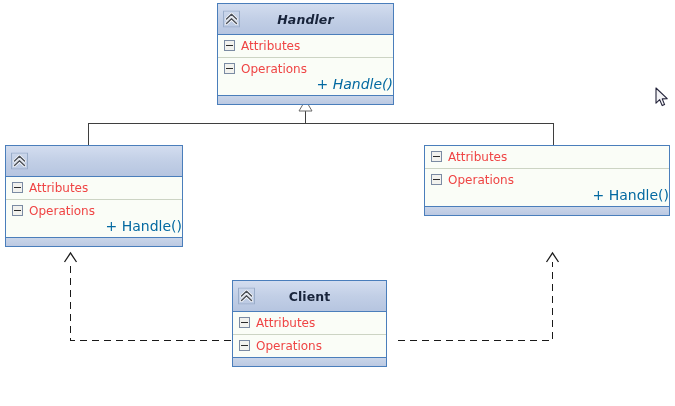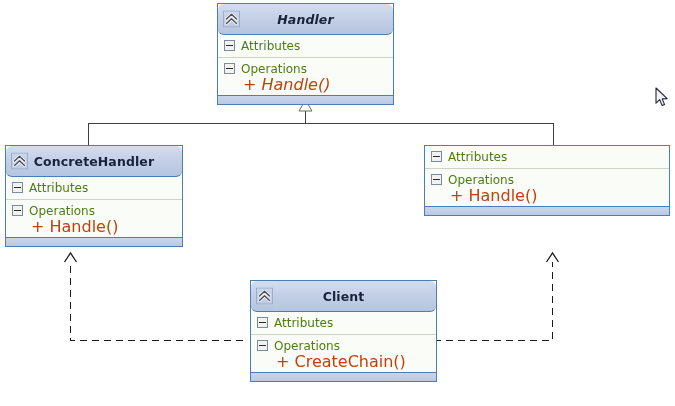--- a/index.html
+++ b/index.html
@@ -46,21 +46,20 @@
 
   .uml-header {
     position: relative;
     height: 31px;
     box-sizing: border-box;
     border-bottom: 1px solid #4a7ebb;
     background: linear-gradient(to bottom, #d3ddef 0%, #c2cfe6 50%, #b6c5e0 100%);
     display: flex;
     align-items: center;
     justify-content: center;
-    border-radius: 6px;
   }
 
   .collapse-icon {
     position: absolute;
     left: 5px;
     top: 50%;
     transform: translateY(-50%);
     width: 17px;
     height: 17px;
     display: block;
@@ -111,53 +110,54 @@
     position: absolute;
     left: 1px;
     right: 1px;
     top: 4px;
     height: 1px;
     background: #2b2b2b;
   }
 
   .compartment-label {
     font-size: 12px;
-    color: #4d7c0f;
+    color: #ef4444;
     white-space: nowrap;
     line-height: 14px;
   }
 
   .member-list {
     margin: 0;
     padding: 0;
     list-style: none;
   }
   .member {
-    font-size: 16px;
+    font-size: 14px;
     line-height: 15px;
     padding-left: 25px;
     white-space: nowrap;
-    color: #c2410c;
+    color: #0369a1;
+    text-align: right;
   }
   .member.abstract {
     font-style: italic;
   }
 
   .uml-footer {
     height: 9px;
     box-sizing: border-box;
     border-top: 1px solid #4a7ebb;
     background: linear-gradient(to bottom, #c9d5e9 0%, #bcc9e2 100%);
   }
 
   
   #node-handler          { left: 217px; top: 3px;   width: 177px; }
   #node-concretehandler  { left: 5px;   top: 145px; width: 178px; }
   #node-concretehandler2 { left: 424px; top: 145px; width: 246px; }
-  #node-client           { left: 250px; top: 280px; width: 187px; }
+  #node-client           { left: 232px; top: 280px; width: 155px; }
 
   
   #cursor {
     position: absolute;
     left: 655px;
     top: 87px;
     width: 14px;
     height: 21px;
     z-index: 40;
   }
@@ -229,21 +229,20 @@
     <div class="uml-header">
       <span class="collapse-icon">
         <svg viewBox="0 0 17 17" width="17" height="17">
           <rect x="0.5" y="0.5" width="16" height="16" fill="none" stroke="#9aadc9" stroke-width="1"></rect>
           <path d="M3.5 8.5 L8.5 3.8 L13.5 8.5" fill="none" stroke="#ffffff" stroke-width="3" stroke-linejoin="round" stroke-linecap="round"></path>
           <path d="M3.5 8.5 L8.5 3.8 L13.5 8.5" fill="none" stroke="#4a4f58" stroke-width="1.5" stroke-linejoin="round" stroke-linecap="round"></path>
           <path d="M3.5 13.0 L8.5 8.3 L13.5 13.0" fill="none" stroke="#ffffff" stroke-width="3" stroke-linejoin="round" stroke-linecap="round"></path>
           <path d="M3.5 13.0 L8.5 8.3 L13.5 13.0" fill="none" stroke="#4a4f58" stroke-width="1.5" stroke-linejoin="round" stroke-linecap="round"></path>
         </svg>
       </span>
-      <span class="uml-title">ConcreteHandler</span>
     </div>
 
     <div class="uml-compartment">
       <div class="compartment-head">
         <span class="expander"></span>
         <span class="compartment-label">Attributes</span>
       </div>
     </div>
 
     <div class="uml-compartment last">
@@ -301,21 +300,20 @@
         <span class="compartment-label">Attributes</span>
       </div>
     </div>
 
     <div class="uml-compartment last">
       <div class="compartment-head">
         <span class="expander"></span>
         <span class="compartment-label">Operations</span>
       </div>
       <ul class="member-list">
-        <li class="member">+ CreateChain()</li>
       </ul>
     </div>
 
     <div class="uml-footer"></div>
   </div>
 
   <svg id="cursor" viewBox="0 0 14 21" width="14" height="21">
     <path d="M1 1 L1 16.2 L4.7 12.7 L7.2 18.6 L9.6 17.6 L7.2 11.9 L12.2 11.7 Z" fill="#f3f3f6" stroke="#23233a" stroke-width="1.1" stroke-linejoin="round"></path>
   </svg>
 

